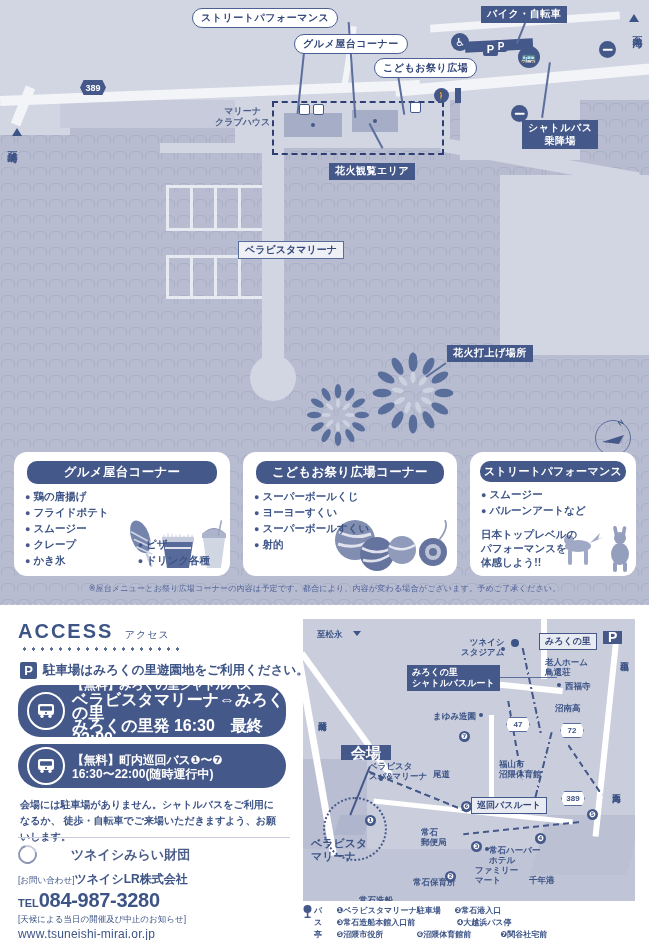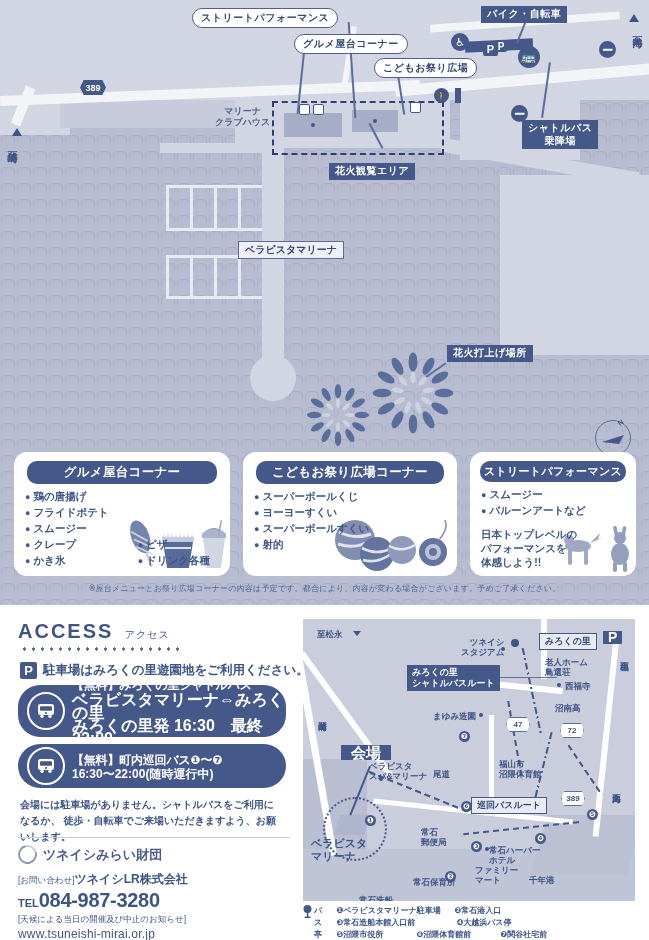--- a/index.html
+++ b/index.html
@@ -103,21 +103,21 @@
     margin:0 7px 0 9px;flex:none;display:flex;align-items:center;justify-content:center;}
   .b1{left:18px;top:80px;width:268px;height:52px;}
   .b2{left:18px;top:139px;width:268px;height:44px;}
   .bl1{font-size:12px;font-weight:bold;line-height:16px;letter-spacing:-.2px;}
   .bl2{font-size:16px;font-weight:bold;line-height:13px;}
   .bnote{position:absolute;left:20px;top:192px;width:262px;font-size:10px;
          font-weight:bold;line-height:16px;color:#3d5486;}
 
   .foot{position:absolute;left:18px;top:232px;width:280px;}
   .footline{border-top:1px solid #c9cddd;width:272px;margin-bottom:7px;}
-  .org{display:flex;align-items:center;font-size:13px;font-weight:bold;color:#4a5c88;}
+  .org{display:flex;align-items:center;font-size:13px;font-weight:bold;color:#4a5c88;gap:28px;}
   .ring{width:15px;height:15px;border:2.6px solid #8b96b5;border-radius:50%;
         margin-right:6px;border-top-color:#c9cddd;transform:rotate(30deg);}
   .ct1{margin-top:7px;font-size:12px;font-weight:bold;color:#3d5486;}
   .ct1 .sm{font-size:8.5px;font-weight:normal;}
   .tel{font-size:20px;font-weight:bold;color:#3d5486;letter-spacing:-.3px;margin-top:1px;}
   .tel .lbl{font-size:11px;letter-spacing:0;}
   .ct2{font-size:8.5px;color:#3d5486;margin-top:2px;}
   .url{font-size:12px;color:#3d5486;margin-top:1px;letter-spacing:.2px;}
 
   

